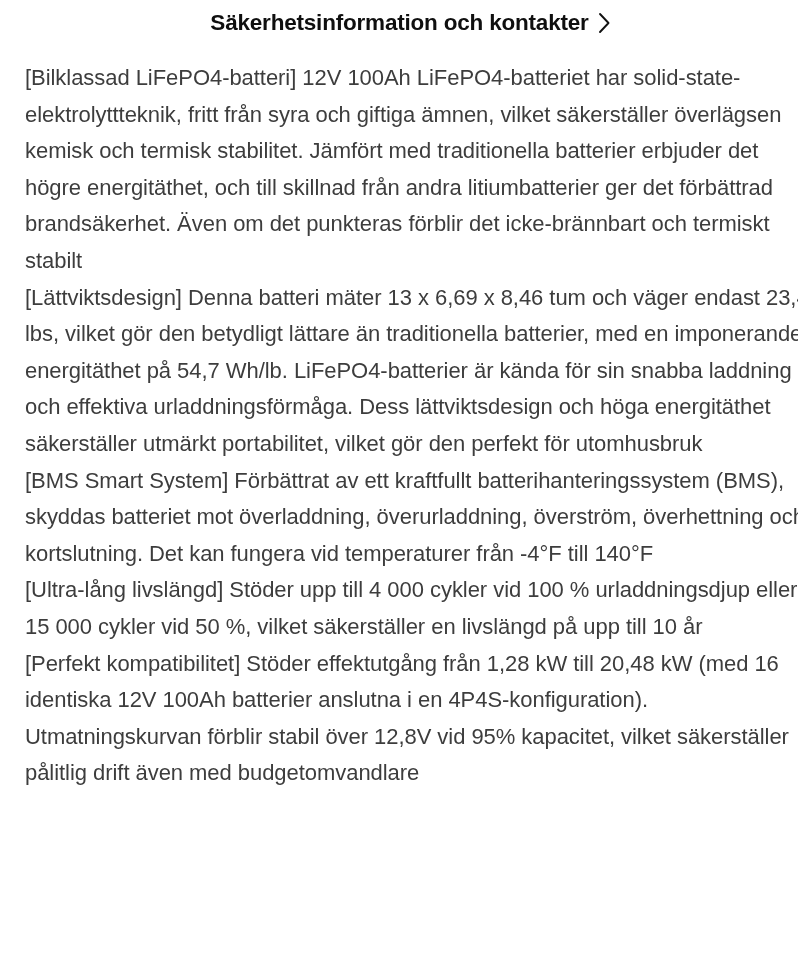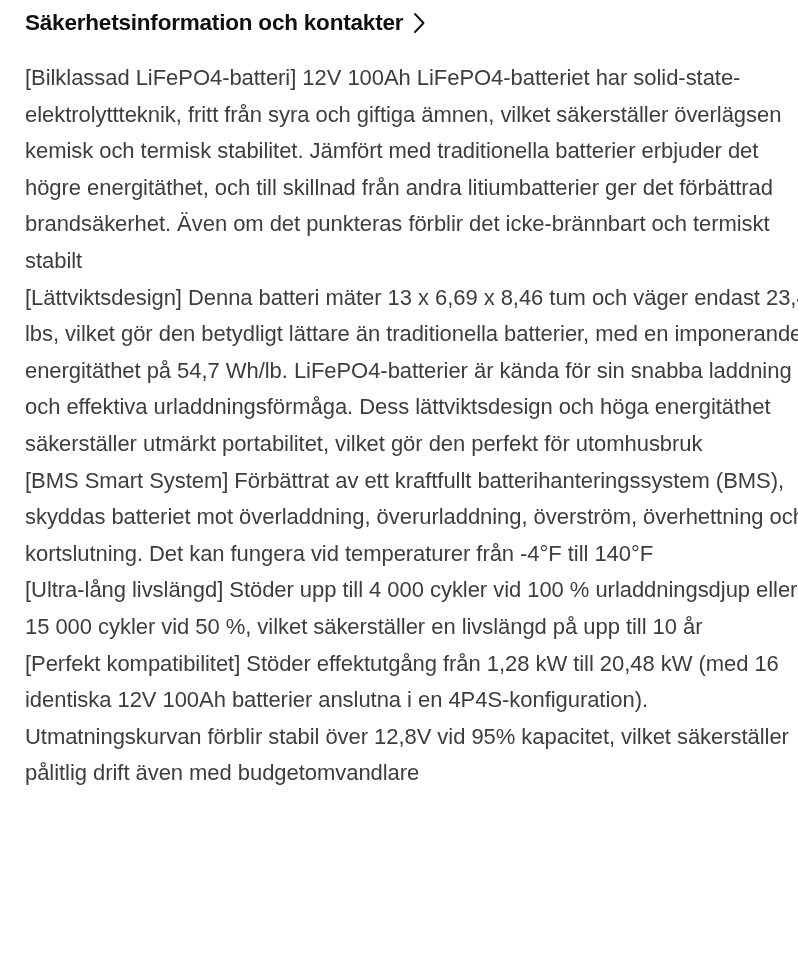--- a/index.html
+++ b/index.html
@@ -27,20 +27,21 @@
 
   
   .section-header {
     display: flex;
     align-items: center;
     gap: 8px;
     margin: 0;
     padding-top: 6px;
     height: 34px;
     white-space: nowrap;
+    justify-content: center;
   }
   .section-header-title {
     font-size: 22.5px;
     font-weight: 700;
     color: #0f0f0f;
     letter-spacing: -0.2px;
     line-height: 28px;
   }
   .chevron-right-icon {
     display: inline-flex;

